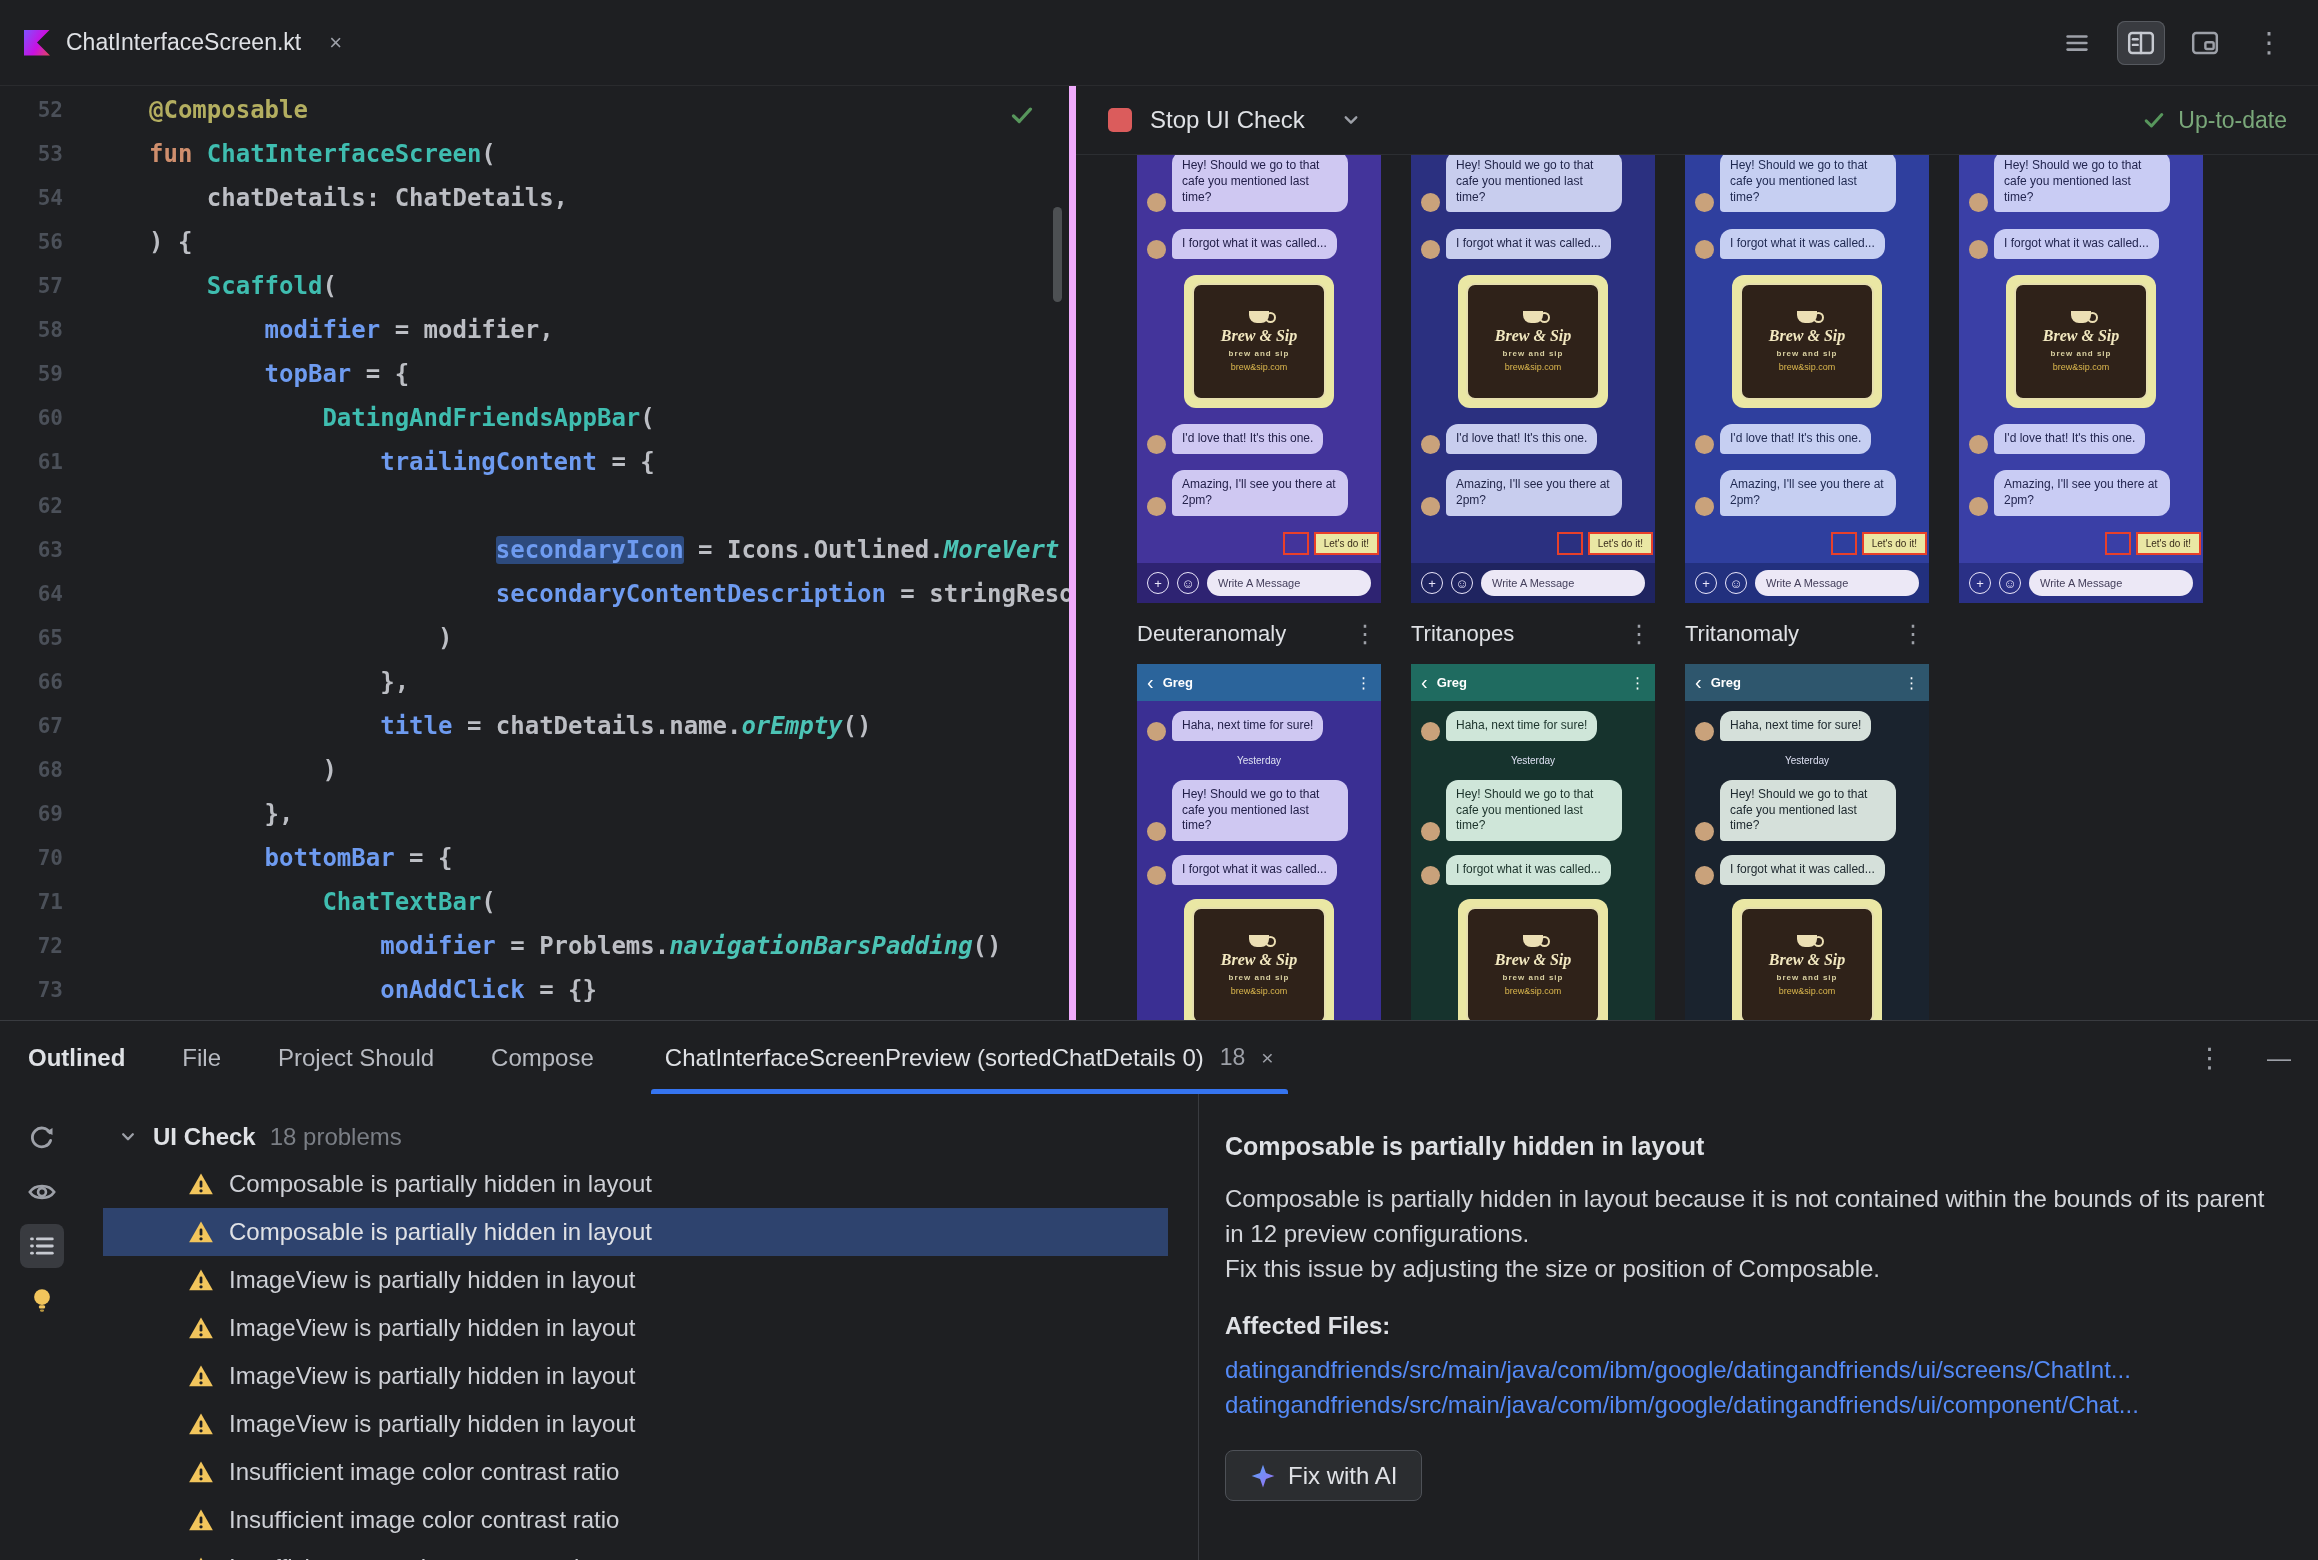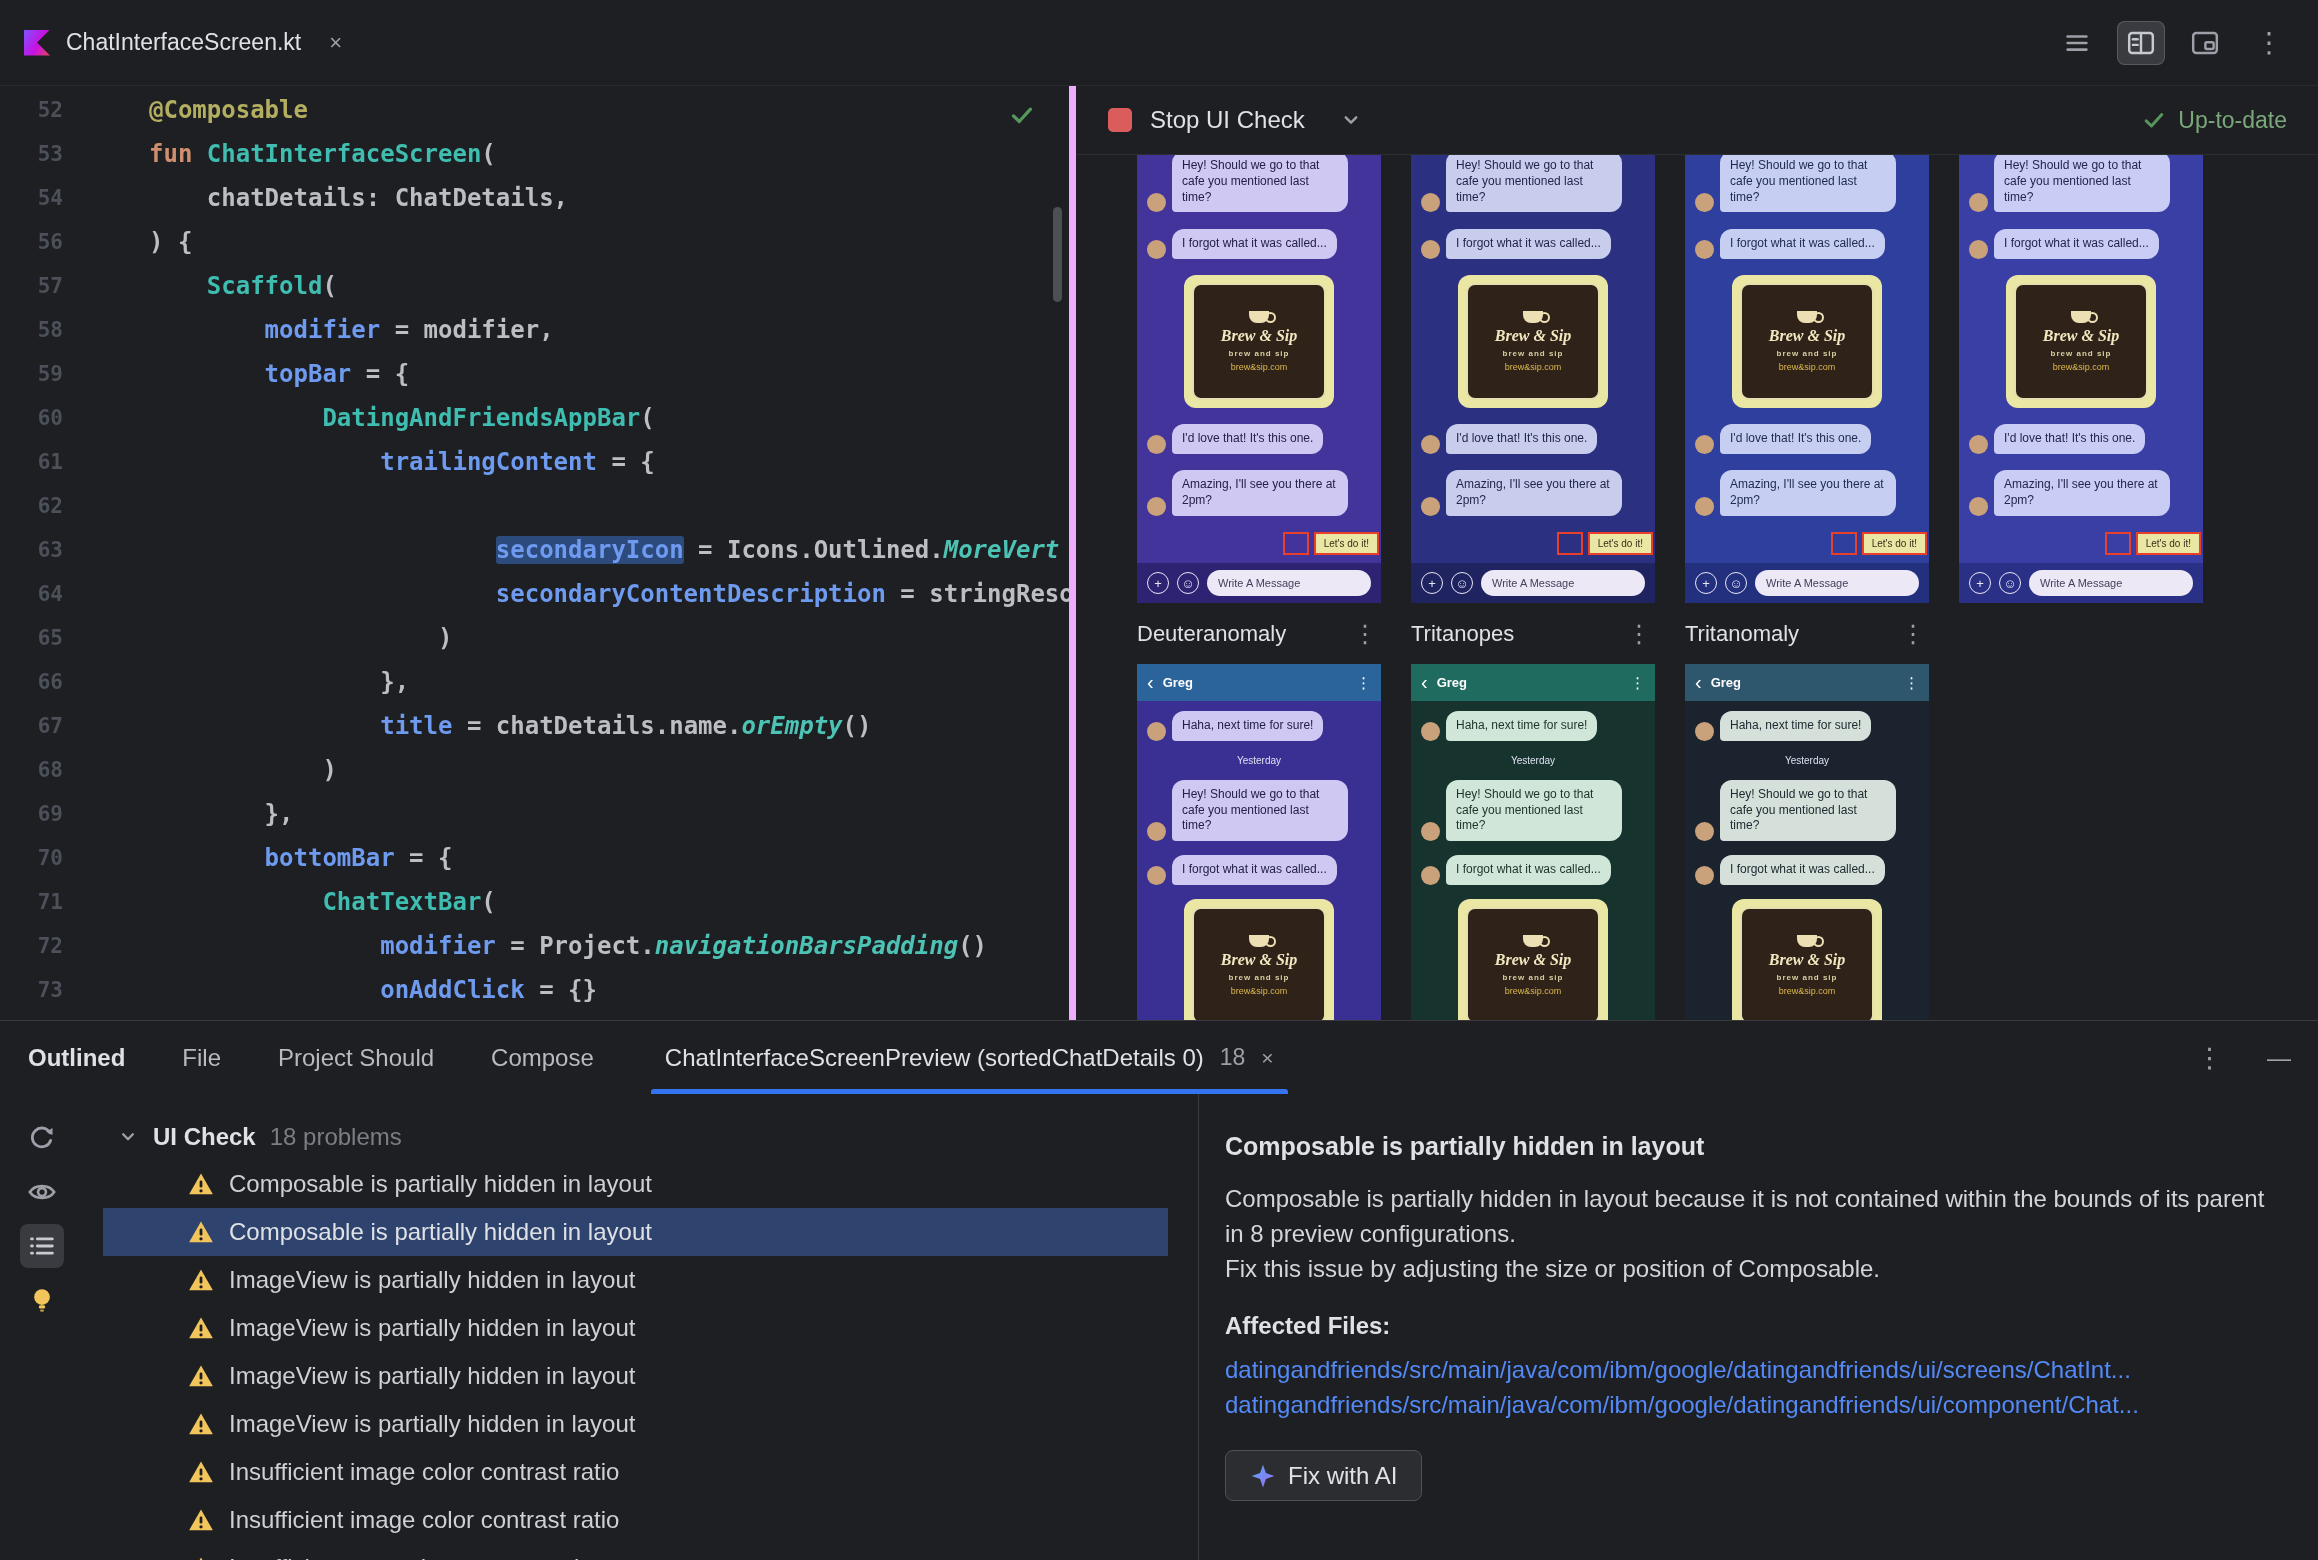--- a/index.html
+++ b/index.html
@@ -193,21 +193,21 @@
           <div class="code-line"><span class="ln">62</span></div>
           <div class="code-line"><span class="ln">63</span><span class="lcode"><span class="tk pl">                        </span><span class="tk arg sel">secondaryIcon</span><span class="tk pl"> = Icons.Outlined.</span><span class="tk it">MoreVert</span></span></div>
           <div class="code-line"><span class="ln">64</span><span class="lcode"><span class="tk pl">                        </span><span class="tk arg">secondaryContentDescription</span><span class="tk pl"> = stringResource(</span></span></div>
           <div class="code-line"><span class="ln">65</span><span class="lcode"><span class="tk pl">                    )</span></span></div>
           <div class="code-line"><span class="ln">66</span><span class="lcode"><span class="tk pl">                },</span></span></div>
           <div class="code-line"><span class="ln">67</span><span class="lcode"><span class="tk pl">                </span><span class="tk arg">title</span><span class="tk pl"> = chatDetails.name.</span><span class="tk it">orEmpty</span><span class="tk pl">()</span></span></div>
           <div class="code-line"><span class="ln">68</span><span class="lcode"><span class="tk pl">            )</span></span></div>
           <div class="code-line"><span class="ln">69</span><span class="lcode"><span class="tk pl">        },</span></span></div>
           <div class="code-line"><span class="ln">70</span><span class="lcode"><span class="tk pl">        </span><span class="tk arg">bottomBar</span><span class="tk pl"> = {</span></span></div>
           <div class="code-line"><span class="ln">71</span><span class="lcode"><span class="tk pl">            </span><span class="tk fn">ChatTextBar</span><span class="tk pl">(</span></span></div>
-          <div class="code-line"><span class="ln">72</span><span class="lcode"><span class="tk pl">                </span><span class="tk arg">modifier</span><span class="tk pl"> = Project.</span><span class="tk it">navigationBarsPadding</span><span class="tk pl">()</span></span></div>
+          <div class="code-line"><span class="ln">72</span><span class="lcode"><span class="tk pl">                </span><span class="tk arg">modifier</span><span class="tk pl"> = Problems.</span><span class="tk it">navigationBarsPadding</span><span class="tk pl">()</span></span></div>
           <div class="code-line"><span class="ln">73</span><span class="lcode"><span class="tk pl">                </span><span class="tk arg">onAddClick</span><span class="tk pl"> = {}</span></span></div>
         </div>
       <div class="ed-check">
         <svg width="26" height="26" viewBox="0 0 16 16" fill="none" stroke="#57965c" stroke-width="2" stroke-linecap="round" stroke-linejoin="round">
           <path d="M2.8 8.6 L6.3 12 L13.2 4.4"></path>
         </svg>
       </div>
       <div class="ed-scroll"></div>
     </div>
 
@@ -641,21 +641,21 @@
     <rect x="7.15" y="5.9" width="1.7" height="4.3" rx="0.85" fill="#1e1f22"></rect>
     <circle cx="8" cy="12.2" r="1" fill="#1e1f22"></circle>
   </svg>
               <span>Insufficient text color contrast ratio</span>
             </div>
           </div>
       </div>
 
       <div class="pdetails">
         <div class="pd-title">Composable is partially hidden in layout</div>
-        <div class="pd-body">Composable is partially hidden in layout because it is not contained within the bounds of its parent in 8 preview configurations.</div>
+        <div class="pd-body">Composable is partially hidden in layout because it is not contained within the bounds of its parent in 12 preview configurations.</div>
         <div class="pd-body">Fix this issue by adjusting the size or position of Composable.</div>
         <div class="pd-affected">Affected Files:</div>
         <a class="pd-link" href="#">datingandfriends/src/main/java/com/ibm/google/datingandfriends/ui/screens/ChatInt...</a>
         <a class="pd-link" href="#">datingandfriends/src/main/java/com/ibm/google/datingandfriends/ui/component/Chat...</a>
         <div class="fix-btn">
           <svg width="26" height="26" viewBox="0 0 16 16">
             <defs>
               <linearGradient id="sparkGrad" x1="0" y1="0" x2="1" y2="1">
                 <stop offset="0" stop-color="#57a6f5"></stop>
                   <stop offset="1" stop-color="#9b6cf5"></stop>

